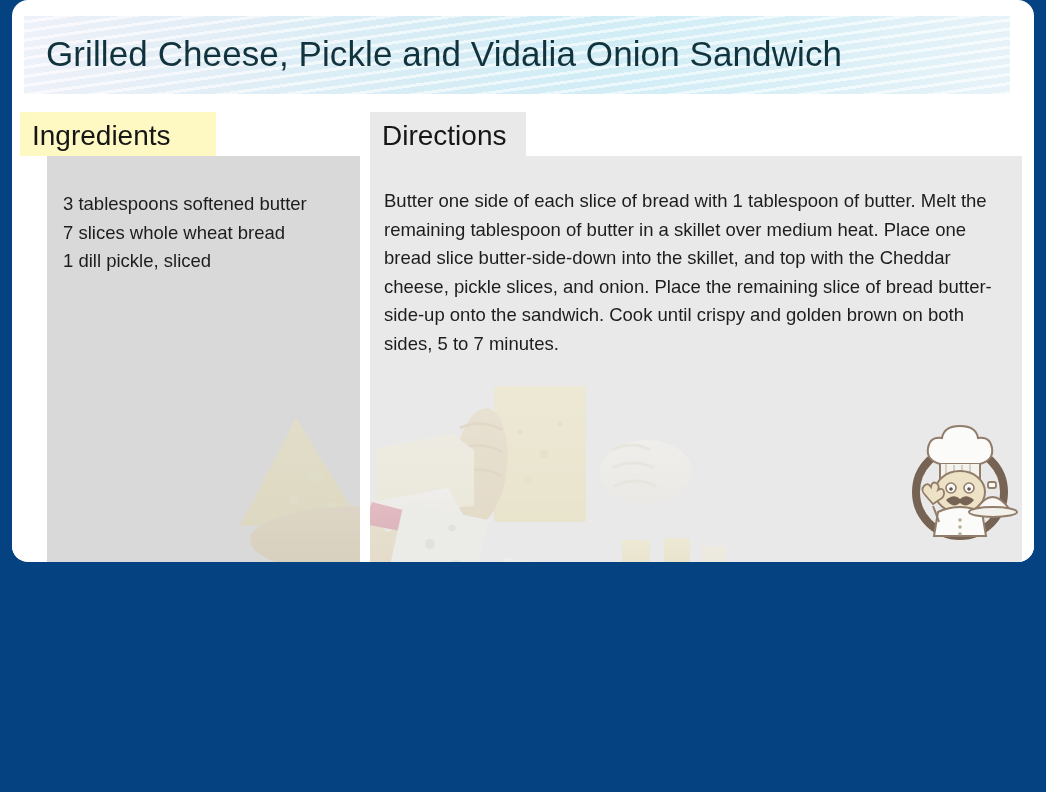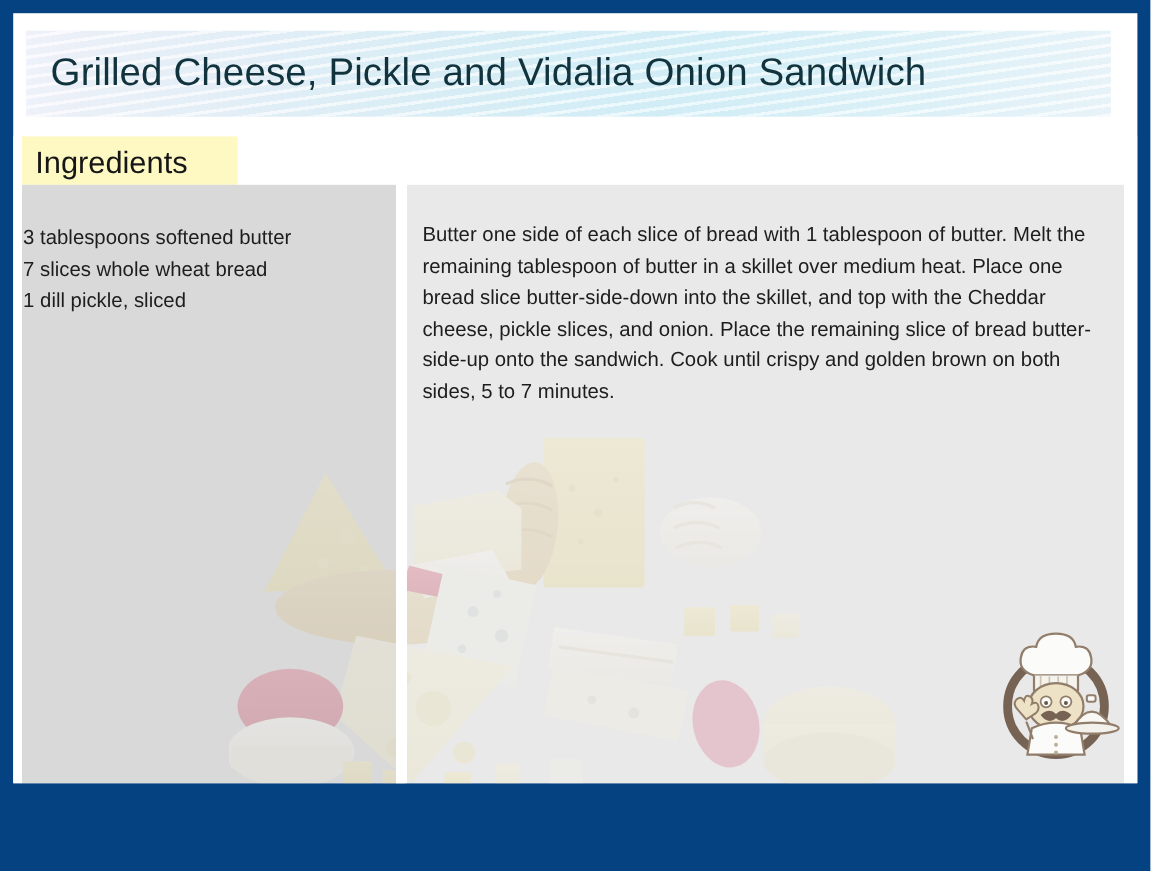--- a/index.html
+++ b/index.html
@@ -16,25 +16,26 @@
     position: relative;
     width: 1046px;
     height: 792px;
     box-sizing: border-box;
     background: #054281;
     overflow: hidden;
   }
   .card-inner {
     position: absolute;
     left: 12px;
-    top: 12px;
+    top: 0;
     width: 1022px;
-    height: 700px;
+    height: 562px;
     background: #ffffff;
     overflow: hidden;
+    border-radius: 16px;
   }
 
   
   .banner {
     position: absolute;
     left: 12px;
     top: 16px;
     width: 986px;
     height: 78px;
     background:
@@ -128,21 +129,22 @@
   .panel-body {
     position: absolute;
     top: 44px;
     left: 0;
     right: 0;
     bottom: 12px;
     box-sizing: border-box;
   }
   .body-ingredients {
     background: #d9d9d9;
-    padding: 34px 10px 0 1px;
+    padding: 34px 10px 0 16px;
+    margin-left: 27px;
   }
   .body-directions {
     background: #e9e9e9;
     padding: 31px 14px 12px 14px;
   }
 
   .ingredient-line {
     font-size: 18.5px;
     line-height: 28.5px;
     color: #1d1d1d;
@@ -238,20 +240,23 @@
           <span class="tab-label">Ingredients</span>
         </div>
         <div class="panel-body body-ingredients">
           <div class="ingredient-line">3 tablespoons softened butter</div>
           <div class="ingredient-line">7 slices whole wheat bread</div>
           <div class="ingredient-line">1 dill pickle, sliced</div>
         </div>
       </div>
 
       <div class="col col-directions">
+        <div class="tab tab-directions">
+          <span class="tab-label">Directions</span>
+        </div>
         <div class="panel-body body-directions">
           <p class="directions-text" style="margin:0">Butter one side of each slice of bread with 1 tablespoon of butter. Melt the remaining tablespoon of butter in a skillet over medium heat. Place one bread slice butter-side-down into the skillet, and top with the Cheddar cheese, pickle slices, and onion. Place the remaining slice of bread butter-side-up onto the sandwich. Cook until crispy and golden brown on both sides, 5 to 7 minutes.</p>
         </div>
       </div>
 
       <div class="seam-left"></div>
       <div class="seam"></div>
       <div class="seam-right"></div>
       <div class="seam-bottom"></div>
 

